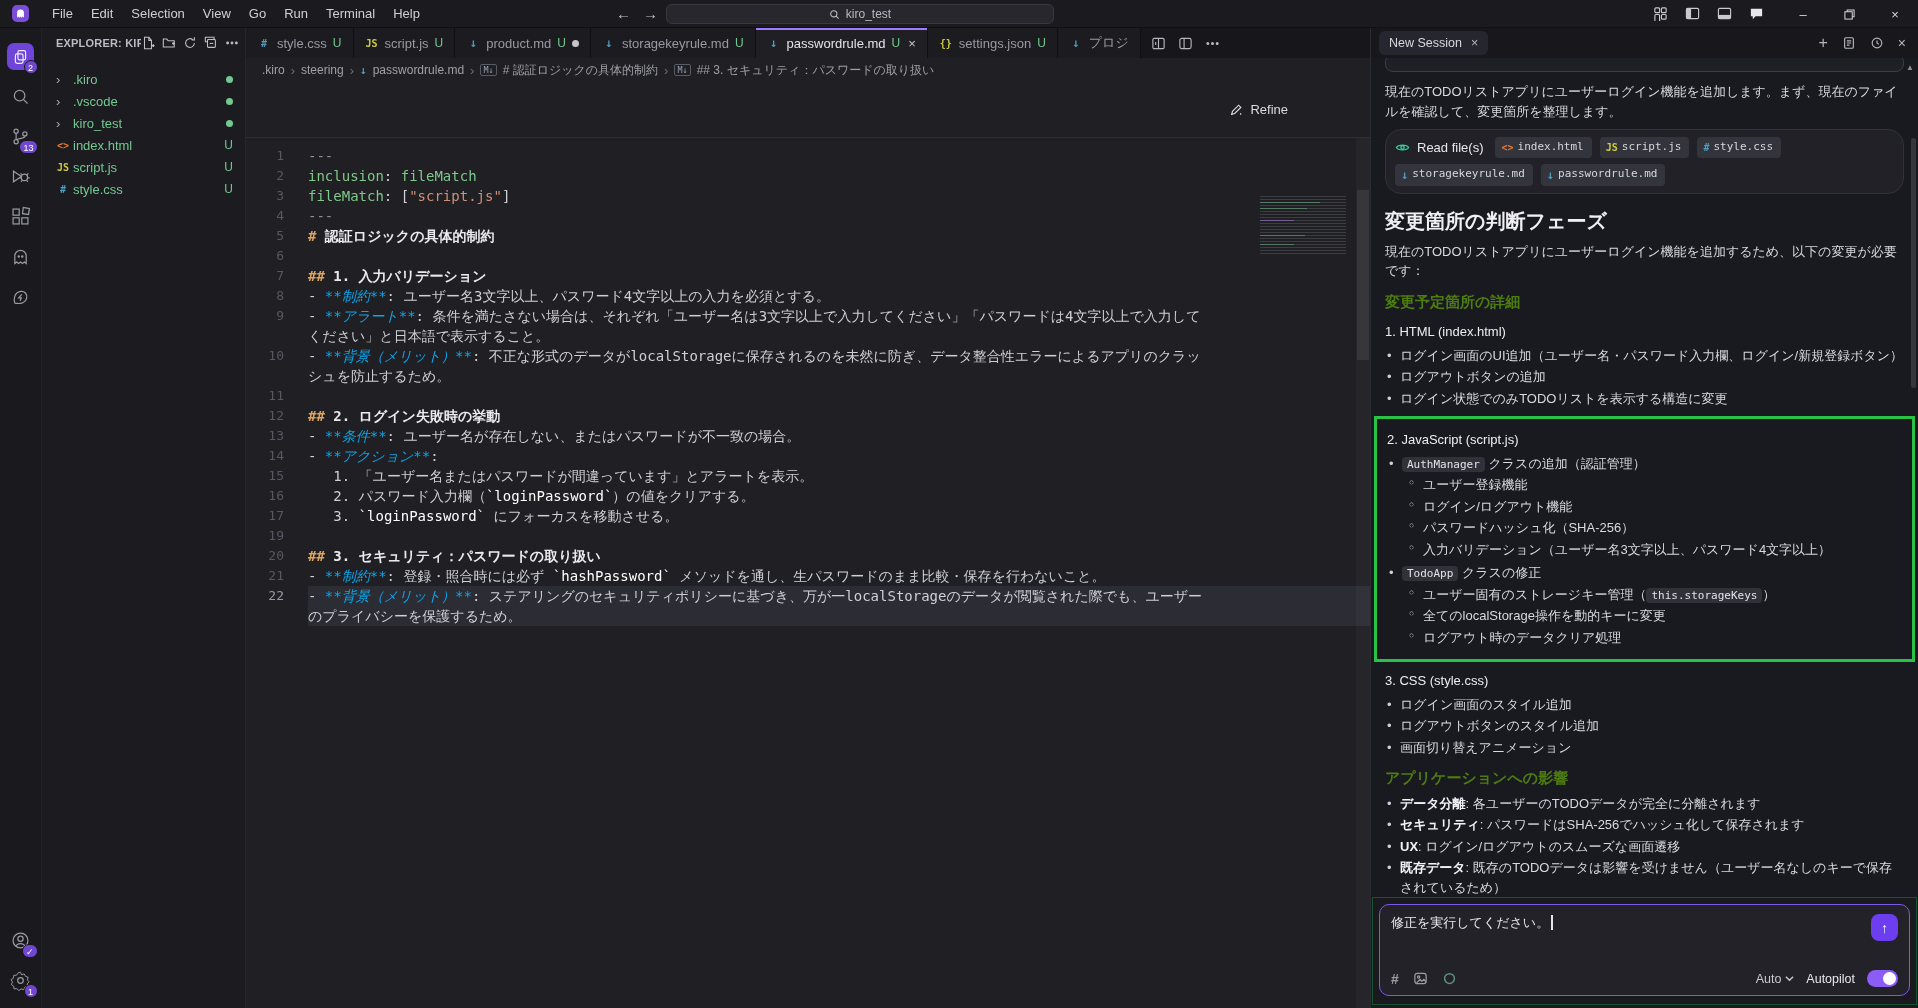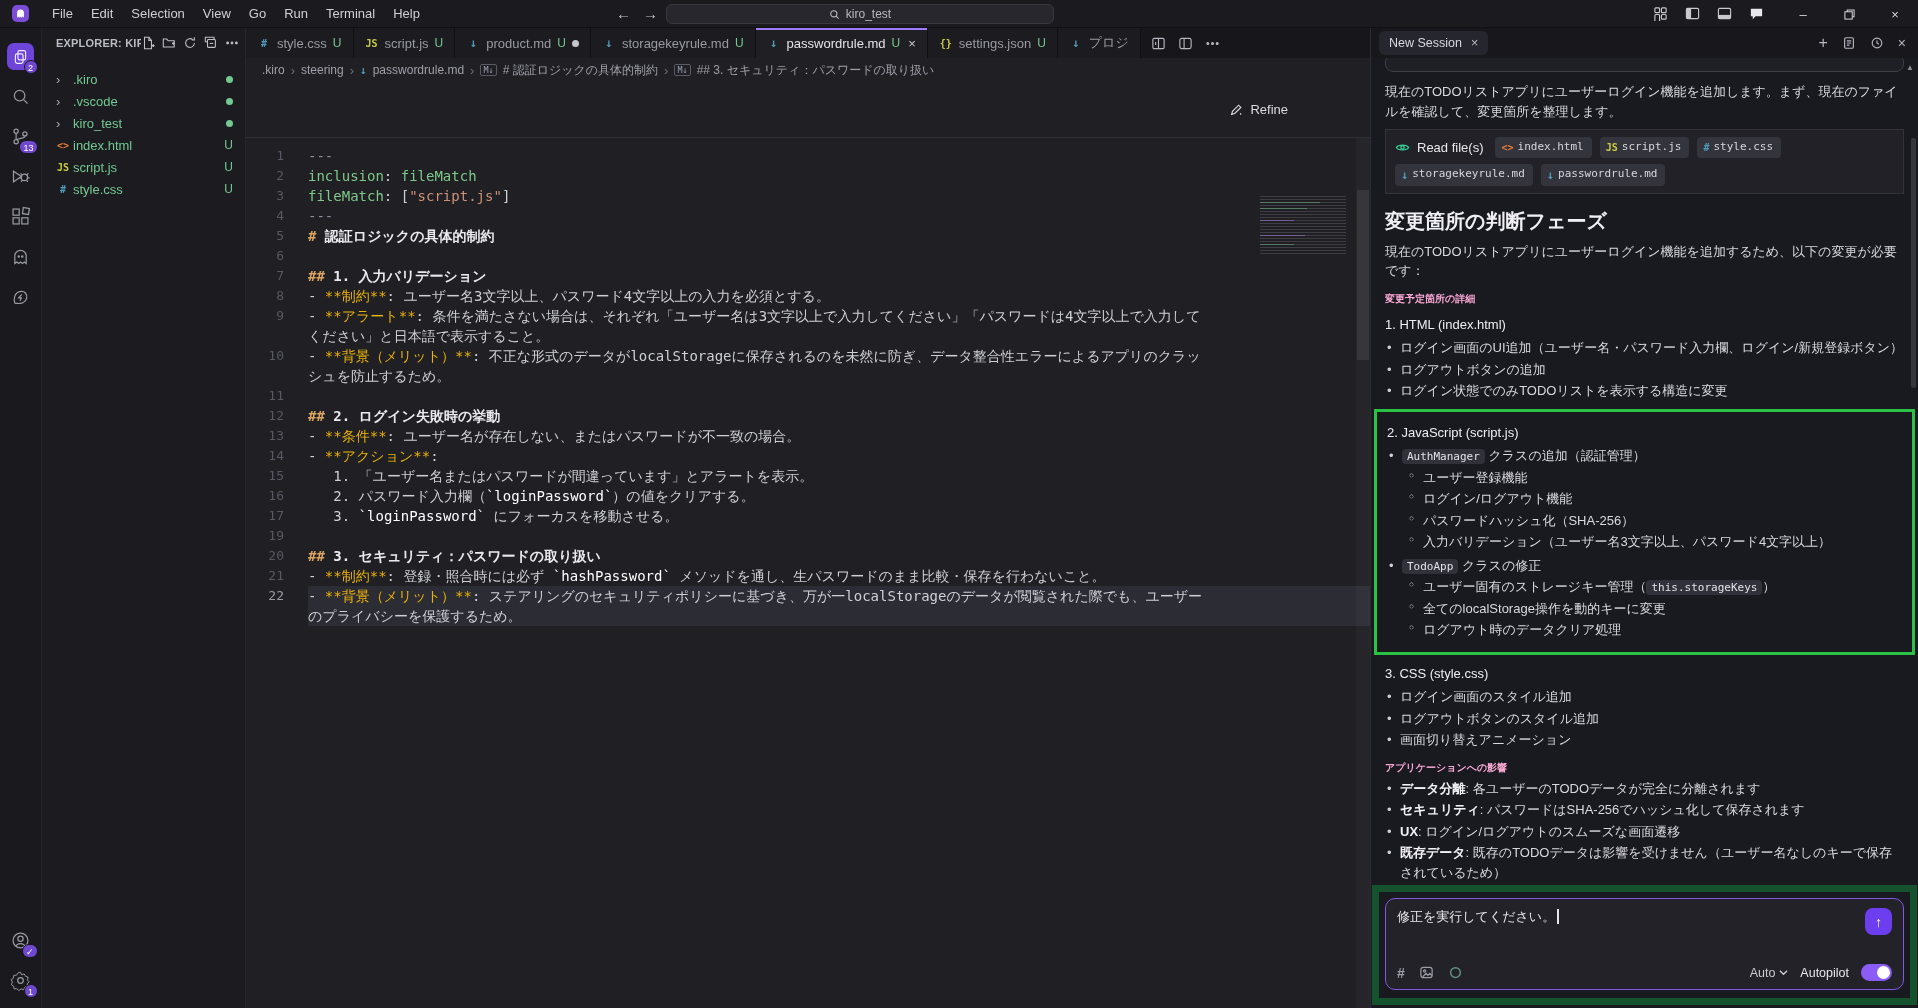--- a/index.html
+++ b/index.html
@@ -71,61 +71,61 @@
   .refine-btn { display:flex; align-items:center; gap:7px; color:#dcdce2; font-size:13px; cursor:pointer; }
   .refine-btn svg { width:14px; height:14px; stroke:currentColor; fill:none; stroke-width:1.3; }
   .code-area { flex:1; position:relative; padding-top:8px; font-family:"DejaVu Sans Mono", monospace; font-size:14px; overflow:hidden; }
   .cl { display:flex; min-height:20px; line-height:20px; }
   .ln { width:62px; flex:none; text-align:right; padding-right:24px; color:#585862; font-size:13px; }
   .lc { flex:1; padding-right:160px; white-space:pre-wrap; word-break:break-all; color:#cfd0d4; }
   .cl.hl .lc { background:#2c2c35; }
   .cl.hl .ln { color:#9a9aa6; }
   .c-meta { color:#8a929c; } .c-key { color:#7fc98a; } .c-str { color:#ce9178; }
   .c-punct { color:#cfd0d4; } .c-hash { color:#dca561; font-weight:700; }
-  .c-h { color:#e9e9ee; font-weight:700; } .c-b { color:#eab308; }
+  .c-h { color:#e9e9ee; font-weight:700; } .c-b { color:#0ea5e9;font-style:italic; }
   .c-t { color:#cfd0d4; } .c-code { color:#ffffff; }
   .minimap { position:absolute; right:24px; top:58px; width:86px; height:60px; opacity:.85;
     background:repeating-linear-gradient(180deg, rgba(190,195,205,.22) 0 1px, transparent 1px 3px); }
   .minimap .mm-g { position:absolute; left:0; width:70%; height:1px; background:rgba(120,200,140,.55); }
   .minimap .mm-p { position:absolute; left:0; width:40%; height:1px; background:rgba(180,142,240,.55); }
   .ed-scroll { position:absolute; right:0; top:0; bottom:0; width:14px; background:rgba(255,255,255,.03); }
   .ed-thumb { position:absolute; right:1px; top:52px; width:12px; height:170px; background:rgba(255,255,255,.08); }
 
   
   .rightpanel { width:548px; flex:none; background:#191920; border-left:1px solid #2c2c34; display:flex; flex-direction:column; position:relative; }
   .panel-tabbar { height:30px; flex:none; background:#17171c; display:flex; align-items:center; }
   .panel-tab { margin-left:8px; height:24px; display:flex; align-items:center; gap:9px; padding:0 10px; background:#26262e; border-radius:6px; color:#d8d8de; font-size:12.5px; cursor:pointer; }
   .panel-tab .x { color:#b9b9c1; }
   .panel-actions { margin-left:auto; display:flex; align-items:center; gap:14px; padding-right:12px; color:#b6b6c0; }
   .panel-actions svg { width:14px; height:14px; stroke:currentColor; fill:none; stroke-width:1.3; }
   .panel-actions .plus { font-size:16px; }
   .chat { flex:1; min-height:0; overflow:hidden; padding:8px 14px 0; line-height:1.5; font-size:13px; color:#d9d9de; position:relative; }
   .cut-bubble { height:18px; border:1px solid #3e3e48; border-radius:8px; background:#1f1f26; margin:-12px 0 10px; }
   .chat p { margin:6px 0; }
   .chat h1 { font-size:20px; font-weight:700; color:#f0f0f4; margin:12px 0 4px; }
-  .chat h2 { font-size:10px; font-weight:700; color:#f9a8d4; margin:10px 0 4px; }
+  .chat h2 { font-size:15px; font-weight:700; color:#4d7c0f; margin:10px 0 4px; }
   .chat h3 { font-size:13px; font-weight:400; color:#eeeef2; margin:9px 0 4px; }
   .chat ul { list-style:none; margin:2px 0 4px; }
   .chat li { position:relative; padding-left:15px; margin:2px 0; }
   ul.b1 > li::before { content:"•"; position:absolute; left:2px; top:0; color:#cfcfd6; }
   ul.b2 { margin-left:6px; margin-top:0; }
   ul.b2 > li::before { content:"○"; position:absolute; left:1px; top:1px; font-size:8.5px; color:#b9b9c2; }
   .ccode { font-family:"DejaVu Sans Mono", monospace; font-size:11px; background:#31313a; border-radius:4px; padding:1px 5px; color:#e2e2e8; }
-  .read-card { background:#212127; border:1px solid #32323a; border-radius:0; padding:7px 9px; margin:8px 0 10px; display:flex; flex-wrap:wrap; gap:6px 8px; align-items:center; }
+  .read-card { background:#212127; border:1px solid #32323a; border-radius:16px; padding:7px 9px; margin:8px 0 10px; display:flex; flex-wrap:wrap; gap:6px 8px; align-items:center; }
   .read-label { display:flex; align-items:center; gap:7px; color:#e8e8ec; font-size:13px; margin-right:4px; }
   .read-label svg { width:15px; height:15px; stroke:#35d39a; fill:none; stroke-width:1.4; }
   .chip { display:inline-flex; align-items:center; gap:4px; background:#34343c; border-radius:4px; padding:2px 8px 2px 6px; font-family:"DejaVu Sans Mono", monospace; font-size:11px; color:#d6d6dc; cursor:pointer; }
   .chip .fi { width:auto; }
   .green-annotation { border:3px solid #29c244; margin:8px -11px; padding:2px 10px 8px; }
   .imp b { color:#f2f2f6; }
   .chat-up { position:absolute; right:4px; top:4px; color:#8b8b94; font-size:8px; }
   .panel-thumb { position:absolute; right:2px; top:110px; width:5px; height:250px; border-radius:3px; background:rgba(255,255,255,.13); }
 
   
-  .red-annotation { flex:none; border:7px solid #14532d; margin:0 1px 3px; padding:6px 6px 8px; }
+  .red-annotation { flex:none; border:1px solid #14532d; margin:0 1px 3px; padding:6px 6px 8px; }
   .composer { border:1px solid #7d59e8; border-radius:10px; background:#222228; padding:9px 11px 8px; height:92px; display:flex; flex-direction:column; justify-content:space-between; }
   .comp-row1 { display:flex; align-items:flex-start; }
   .comp-text { flex:1; font-size:13px; color:#e8e8ec; }
   .caret { display:inline-block; width:1.5px; height:15px; background:#e4e4ea; vertical-align:-3px; margin-left:2px; }
   .send-btn { width:27px; height:27px; border-radius:8px; background:#6d3ef0; display:flex; align-items:center; justify-content:center; color:#fff; font-size:14px; cursor:pointer; flex:none; }
   .comp-row2 { display:flex; align-items:center; color:#9b9ba6; }
   .comp-icons { display:flex; align-items:center; gap:14px; }
   .comp-icons svg { width:15px; height:15px; stroke:currentColor; fill:none; stroke-width:1.3; }
   .comp-hash { font-size:14px; font-weight:700; }
   .comp-right { margin-left:auto; display:flex; align-items:center; gap:12px; }

